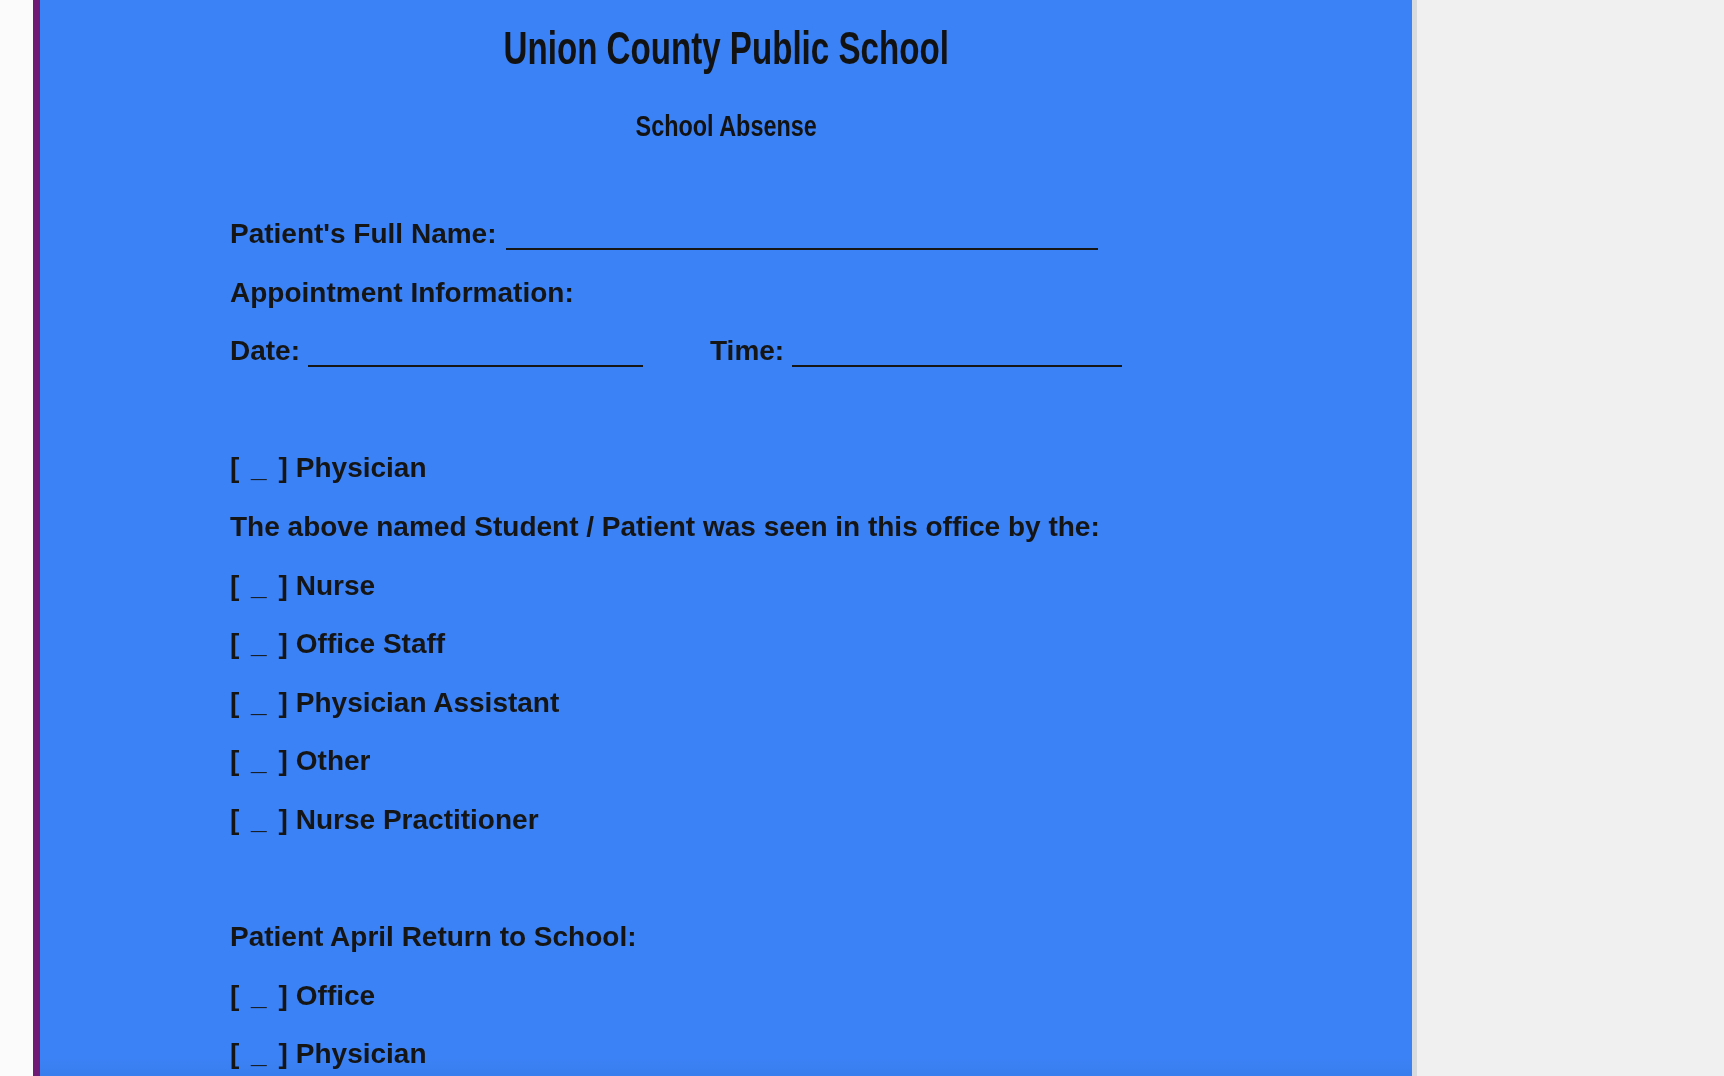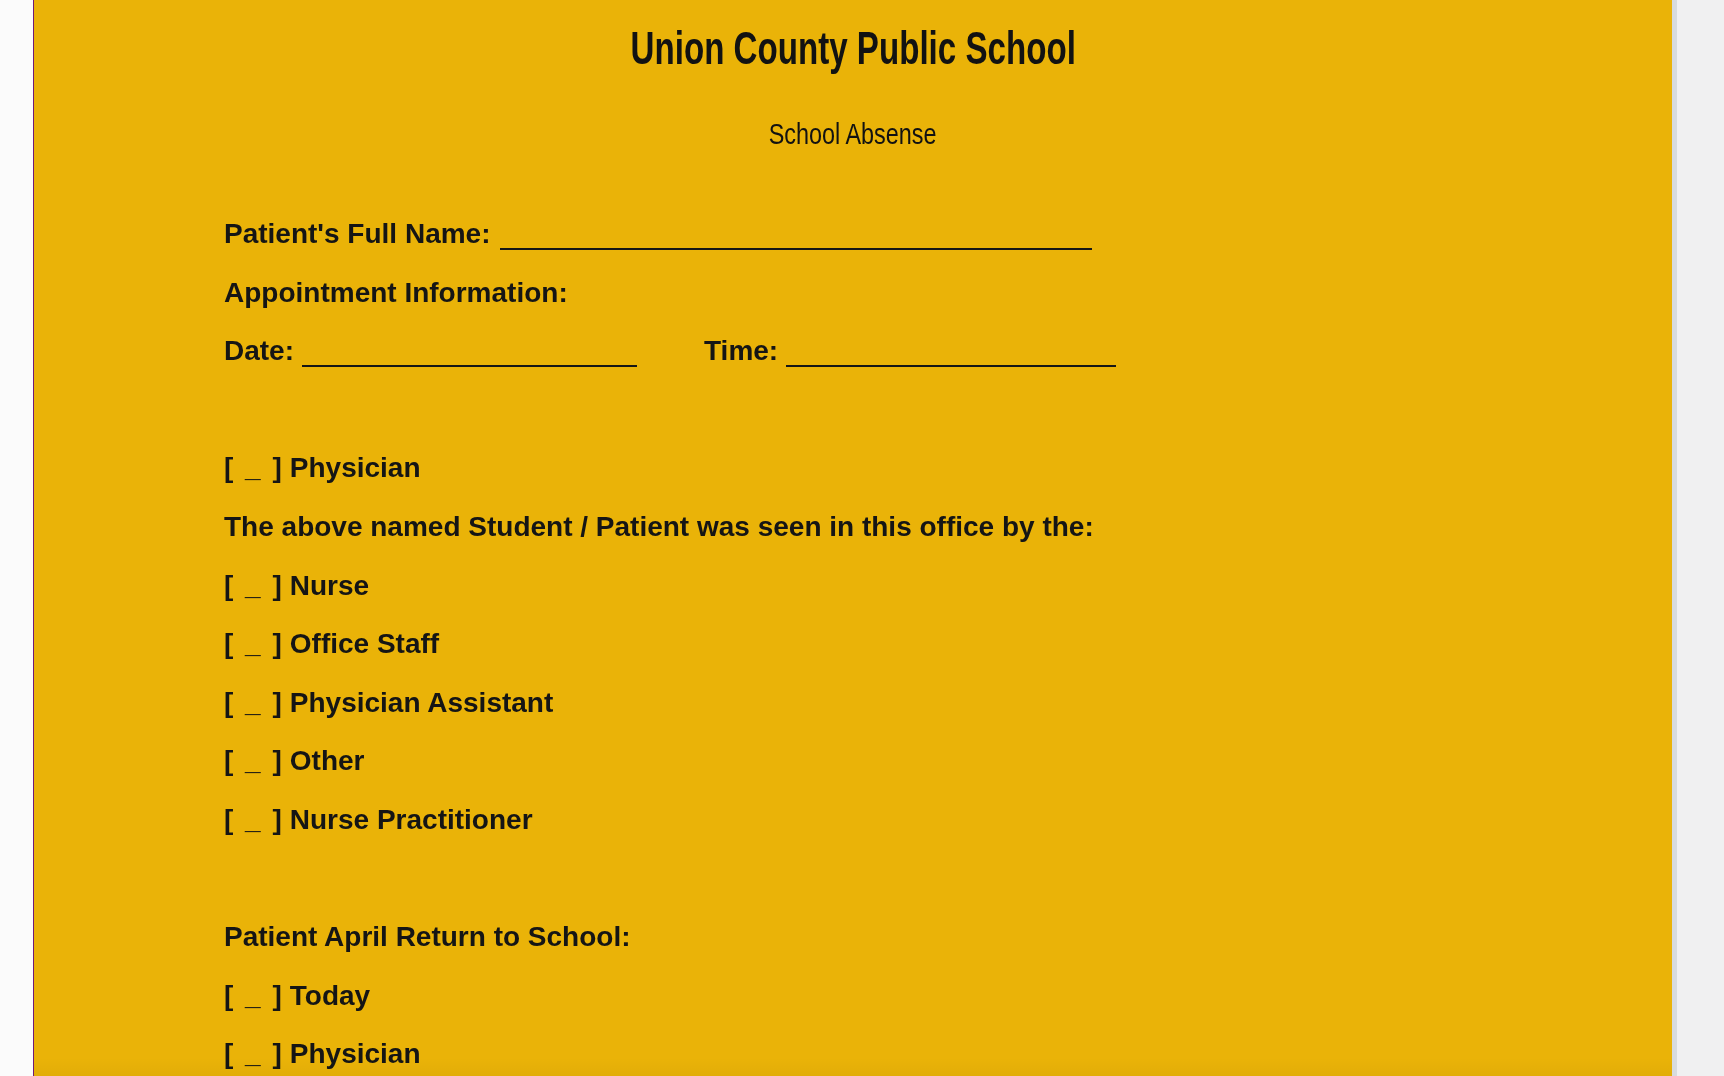--- a/index.html
+++ b/index.html
@@ -28,23 +28,23 @@
     position: absolute;
     right: 0; top: 0; bottom: 0;
     width: 47px;
     background: #f0f0f1;
   }
   .page {
     position: absolute;
     left: 33px;
     top: 0;
     bottom: 0;
-    width: 1644px;
-    background: #eab308;
-    border-left: 1px solid #701a75;
+    width: 1384px;
+    background: #3b82f6;
+    border-left: 7px solid #701a75;
     border-right: 5px solid #d7dbde;
     box-sizing: border-box;
   }
   .page::after {
     content: "";
     position: absolute;
     left: 0; right: 0; bottom: 0;
     height: 18px;
     background: linear-gradient(to bottom, rgba(0,0,0,0), rgba(0,0,0,0.035));
     pointer-events: none;
@@ -65,24 +65,24 @@
     transform: scaleX(0.72);
     transform-origin: center;
     white-space: nowrap;
   }
   .doc-subtitle {
     position: absolute;
     top: 107px;
     left: 0; right: 0;
     text-align: center;
     font-size: 30px;
-    font-weight: normal;
+    font-weight: bold;
     color: #121212;
     line-height: 1;
-    margin: 12px;
+    margin: 4px;
   }
   .doc-subtitle .squeeze {
     display: inline-block;
     transform: scaleX(0.78);
     transform-origin: center;
     white-space: nowrap;
   }
   .doc-body {
     position: absolute;
     top: 205px;
@@ -171,21 +171,21 @@
         <span class="checkbox-glyph">[ _ ]</span><span>Nurse Practitioner</span>
       </div>
 
       <div class="line"></div>
 
       <div class="line">
         <span>Patient April Return to School:</span>
       </div>
 
       <div class="line">
-        <span class="checkbox-glyph">[ _ ]</span><span>Today</span>
+        <span class="checkbox-glyph">[ _ ]</span><span>Office</span>
       </div>
 
       <div class="line">
         <span class="checkbox-glyph">[ _ ]</span><span>Physician</span>
       </div>
 
     </div>
   </div>
 </div>
 

